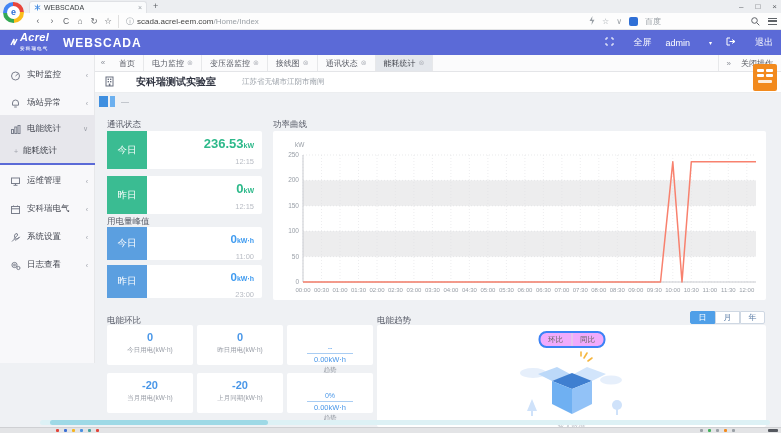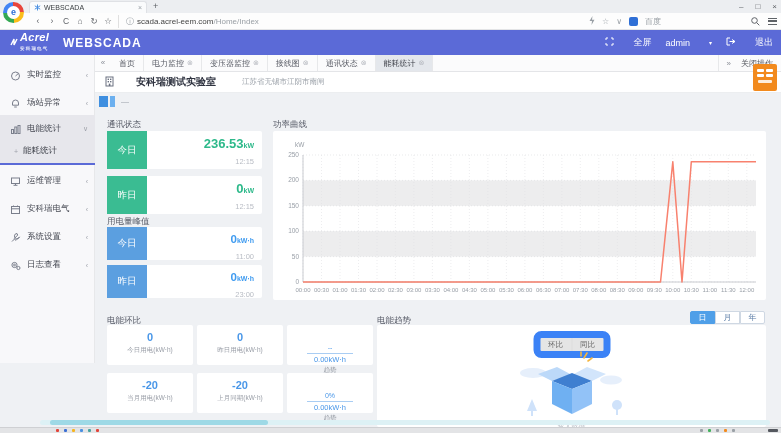--- a/index.html
+++ b/index.html
@@ -110,21 +110,21 @@
   .cmp-bot{font-size:7.5px;color:#4a97e8;line-height:9px}
   .cmp-frac .cmp-lab{margin-top:2px}
 
   
   .range-group{position:absolute;left:595px;top:256px;display:flex;height:13px}
   .range-btn{width:25px;text-align:center;font-size:8px;line-height:12px;border:1px solid #cfd8e3;background:#fff;color:#5a7ca6;cursor:pointer}
   .range-btn.first{border-radius:2px 0 0 2px}
   .range-btn.last{border-radius:0 2px 2px 0}
   .range-btn.active{background:#4f9fe8;border-color:#4f9fe8;color:#fff}
   .trend-card{left:282px;top:270px;width:389px;height:102px;overflow:hidden}
-  .pillwrap{position:absolute;left:50%;top:6px;transform:translateX(-50%);display:flex;border:7px solid #3b82f6;border-radius:8px;overflow:hidden;background:#e5e5e5}
+  .pillwrap{position:absolute;left:50%;top:6px;transform:translateX(-50%);display:flex;border:2px solid #3b82f6;border-radius:8px;overflow:hidden;background:#f0abfc}
   .pill{font-size:7.5px;color:#666;line-height:13px;padding:0 8px;cursor:pointer}
   .pill+.pill{border-left:1px solid #ddd}
   .illus{position:absolute;left:50%;top:24px;transform:translateX(-50%)}
   .emptytxt{position:absolute;left:0;top:96px;width:100%;text-align:center;font-size:7px;color:#b7bcc4}
 
   
   .hscroll{position:absolute;left:40px;top:420px;width:730px;height:5px;background:#ddf1f5;border-radius:3px}
   .hthumb{position:absolute;left:10px;top:0;width:218px;height:5px;background:#9ed9e6;border-radius:3px;cursor:pointer}
   .taskbar{position:absolute;left:0;top:427px;width:781px;height:6px;background:#e3e4e6;border-top:1px solid #cfd0d3}
   .tb-dot{position:absolute;top:1px;width:3px;height:3px;border-radius:1px}

